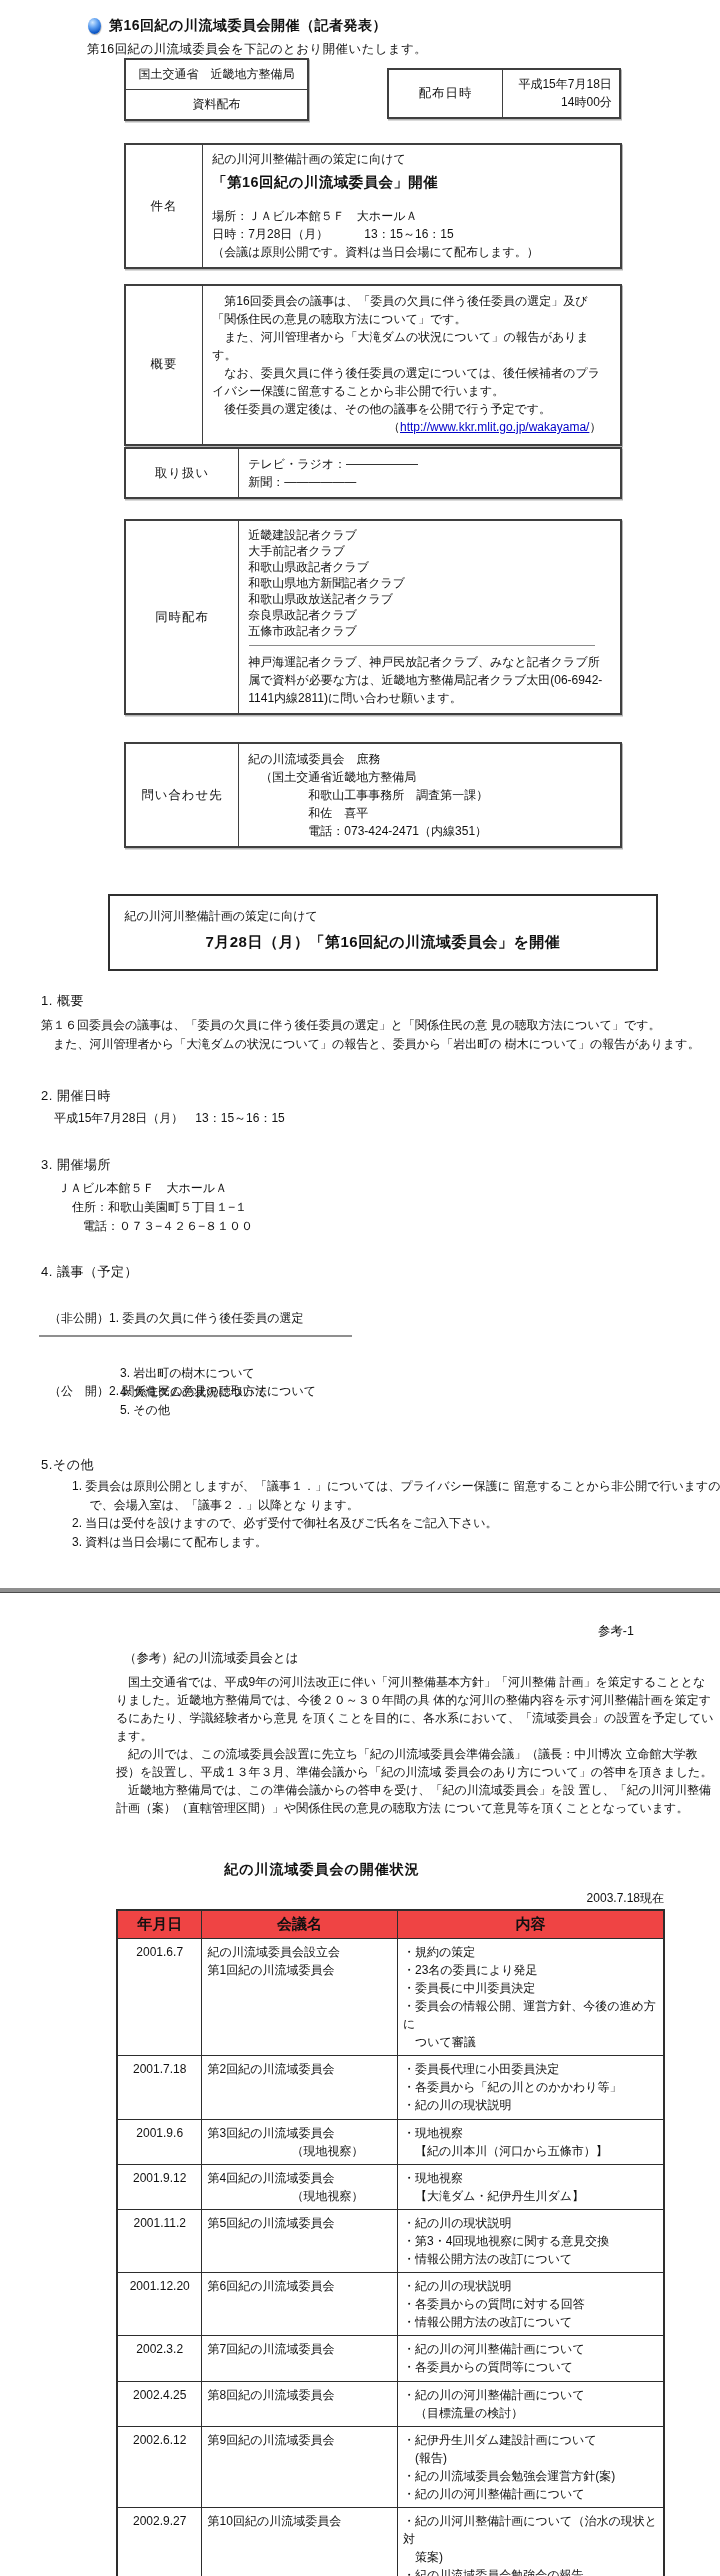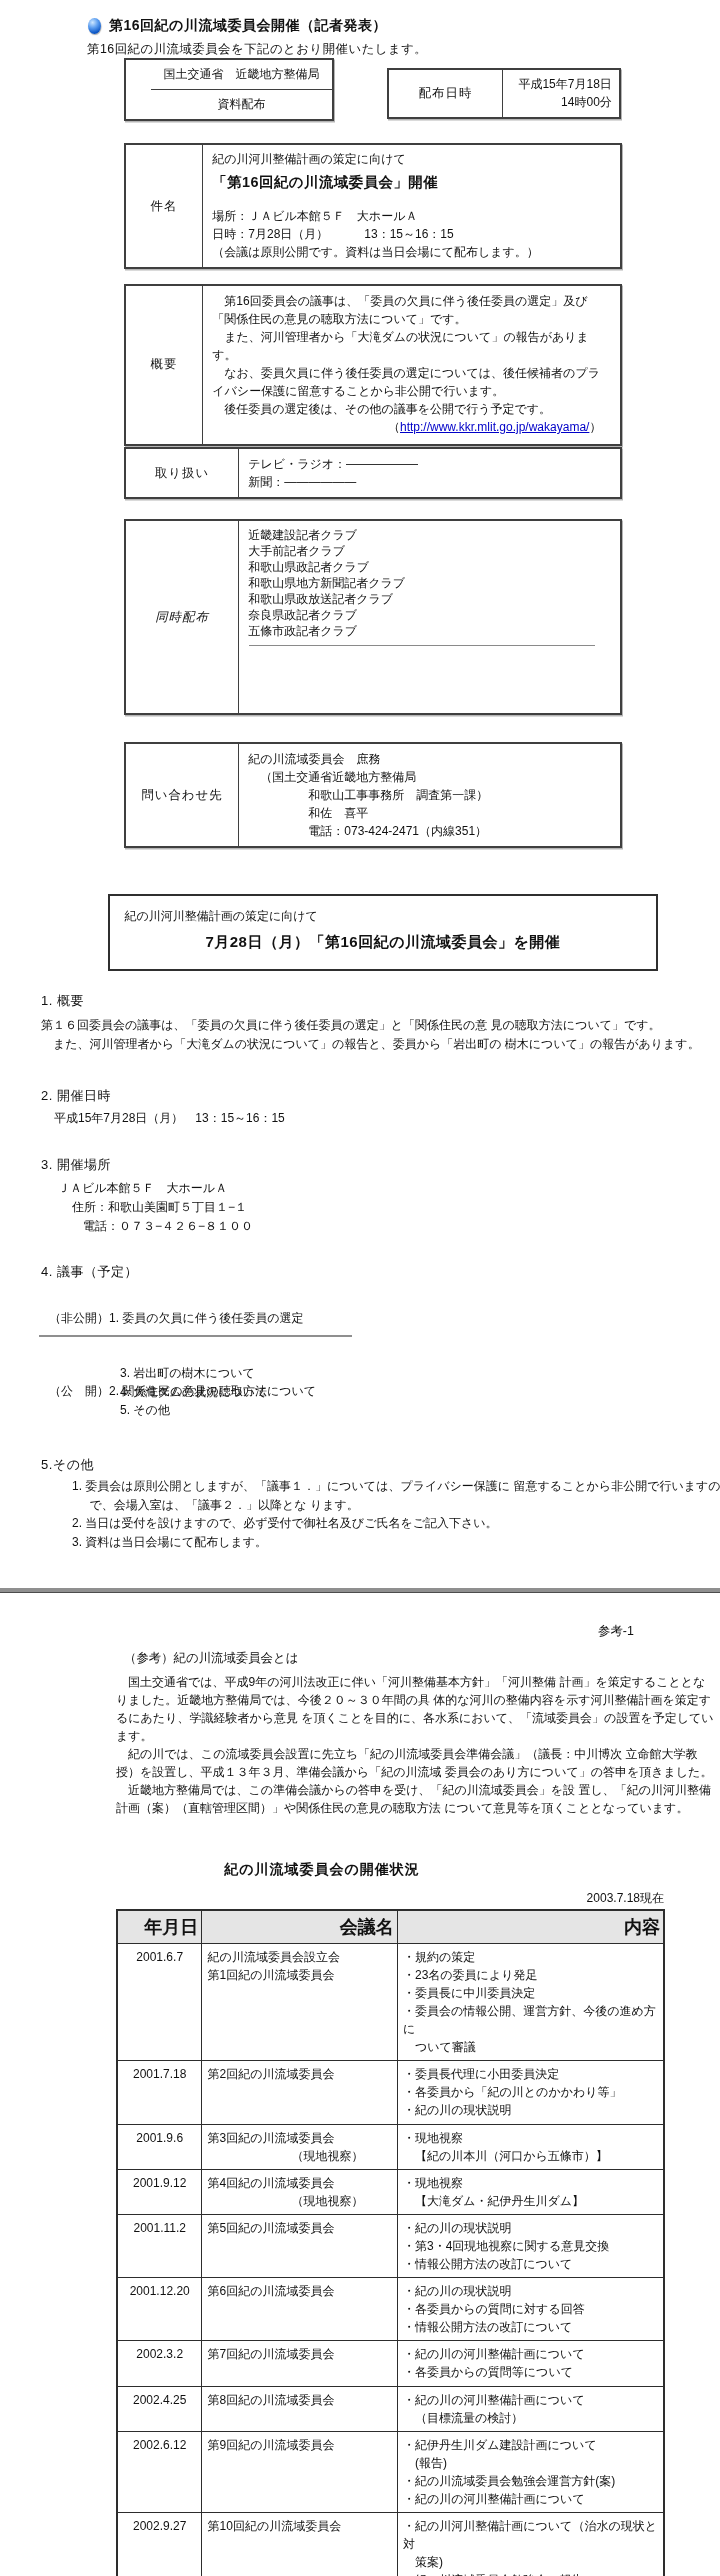--- a/index.html
+++ b/index.html
@@ -20,21 +20,21 @@
   .ibox{
     border:2.1px solid #3f3f3f;background:#fff;display:flex;align-items:stretch;
     box-shadow:1px 1.5px 0 #b5b5b5;
   }
   .ibox .lab{
     display:flex;align-items:center;justify-content:center;
     border-right:1.5px solid #3f3f3f;font-size:12.4px;letter-spacing:1px;flex:0 0 auto;
     text-align:center;
   }
   .ibox .cnt{flex:1 1 auto;padding:6.2px 9.3px;font-size:12px;line-height:17.5px;}
-  .sender{flex-direction:column;padding-left:25px;}
+  .sender{flex-direction:column;}
   .sender .cell{display:flex;align-items:center;justify-content:center;font-size:12px;height:29px;}
   .sender .cell.first{border-bottom:1.5px solid #3f3f3f;}
   .datebox .val{flex:1;display:flex;flex-direction:column;justify-content:center;align-items:flex-end;padding:4.1px 7.2px;font-size:12px;line-height:17.5px;}
   .kenmei-intro{font-size:12px;}
   .kenmei-title{font-size:14.4px;font-weight:bold;margin-top:5.2px;letter-spacing:0.5px;}
   .kenmei-rest{margin-top:15.5px;}
   .g-line{font-size:12px;line-height:18px;}
   .url-line{text-align:right;padding-right:9.3px;font-size:12px;line-height:19.6px;}
   .url-line a{color:#0000c8;text-decoration:underline;}
   .club-line{font-size:12px;line-height:16px;}
@@ -49,21 +49,21 @@
   .giji-sep{border-top:2.1px solid #8f8f8f;}
   .sec5-item{font-size:12px;line-height:18.5px;padding-left:17.5px;text-indent:-17.5px;}
   .page-sep{background:#8f8f8f;border-bottom:1.5px solid #4c4c4c;height:4.1px;}
   .ref-tag{font-size:12.4px;}
   .ref-title{font-size:12.4px;}
   .ref-para{font-size:12px;line-height:18px;}
   .tbl-title{font-size:14px;font-weight:bold;text-align:center;letter-spacing:1px;}
   .asof{font-size:12px;text-align:right;}
   
   table.doc{border-collapse:collapse;background:#fff;}
-  table.doc th{border:1.5px solid #2d2d2d;font-size:18px;font-weight:bold;padding:4.1px 3.1px;text-align:right;background:#e5e5e5;}
+  table.doc th{border:1.5px solid #2d2d2d;font-size:15px;font-weight:bold;padding:4.1px 3.1px;text-align:center;background:#ef4444;}
   table.doc td{border:1.5px solid #2d2d2d;vertical-align:top;padding:4.1px 5.2px;font-size:12px;line-height:18px;}
   table.doc{border:2.1px solid #2d2d2d;}
   td.k-date{white-space:nowrap;text-align:center;}
   .m-line{white-space:pre-wrap;}
 </style>
 </head>
 <body>
 
 <div class="abs bullet" style="left:88px;top:17.5px;"></div>
 <div class="abs doc-title" style="left:109px;top:16.5px;">第16回紀の川流域委員会開催（記者発表）</div>
@@ -108,32 +108,33 @@
 
 <div class="abs ibox" style="left:124px;top:447px;width:494px;min-height:42px;">
   <div class="lab" style="flex:0 0 112px;">取り扱い</div>
   <div class="cnt">
     <div class="g-line">テレビ・ラジオ：――――――</div>
     <div class="g-line">新聞：――――――</div>
   </div>
 </div>
 
 <div class="abs ibox" style="left:124px;top:519px;width:494px;min-height:192px;">
-  <div class="lab" style="flex:0 0 112px;font-style:italic;">同時配布</div>
+  <div class="lab" style="flex:0 0 112px;">同時配布</div>
   <div class="cnt">
     <div>
         <div class="club-line">近畿建設記者クラブ</div>
         <div class="club-line">大手前記者クラブ</div>
         <div class="club-line">和歌山県政記者クラブ</div>
         <div class="club-line">和歌山県地方新聞記者クラブ</div>
         <div class="club-line">和歌山県政放送記者クラブ</div>
         <div class="club-line">奈良県政記者クラブ</div>
         <div class="club-line">五條市政記者クラブ</div>
       </div>
     <div class="douji-sep"></div>
+    <div class="g-line">神戸海運記者クラブ、神戸民放記者クラブ、みなと記者クラブ所属で資料が必要な方は、近畿地方整備局記者クラブ太田(06-6942-1141内線2811)に問い合わせ願います。</div>
   </div>
 </div>
 
 <div class="abs ibox" style="left:124px;top:742px;width:494px;min-height:96px;">
   <div class="lab" style="flex:0 0 112px;font-family:Liberation Serif, serif;">問い合わせ先</div>
   <div class="cnt">
     <div>
         <div class="contact-line">紀の川流域委員会　庶務</div>
         <div class="contact-line">　（国土交通省近畿地方整備局</div>
         <div class="contact-line">　　　　　和歌山工事事務所　調査第一課）</div>

